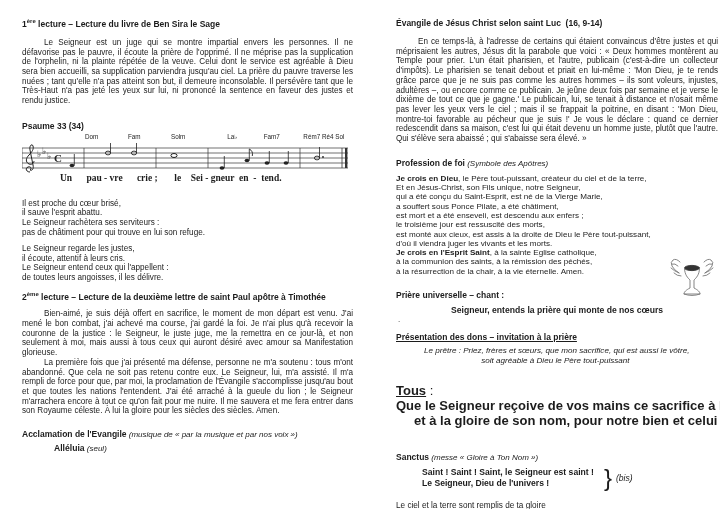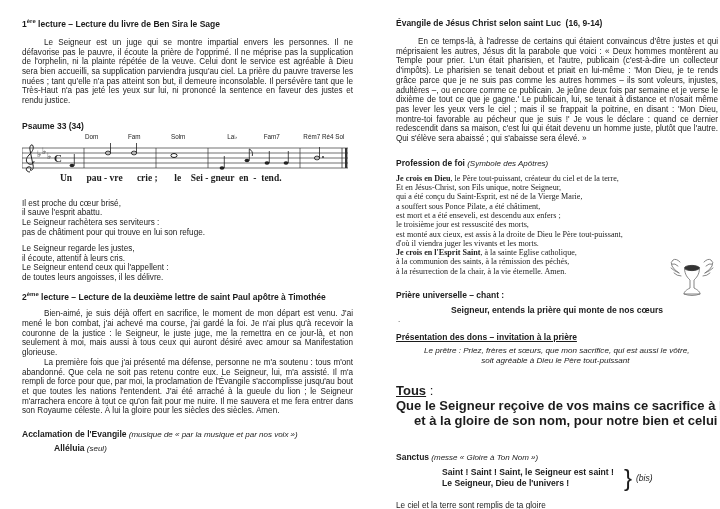--- a/index.html
+++ b/index.html
@@ -14,30 +14,30 @@
   .h-pre{white-space:pre;}
   .note-it{font-weight:normal;font-style:italic;font-size:8px;}
   .body-text{font-size:8.15px;line-height:9.7px;text-align:justify;text-indent:22px;margin:0 0 0 0;}
   .stanza{font-size:8.15px;line-height:9.6px;white-space:pre-line;margin:0 0 7px 0;}
   .music-wrap{position:relative;height:58px;margin-top:2px;}
   .chord{position:absolute;top:0;font-size:6.3px;color:#222;}
   .c0{left:19%}.c1{left:32%}.c2{left:45%}.c3{left:62%}.c4{left:73%}.c5{left:85%}
   .staff-svg{position:absolute;top:8px;left:0;}
   .lyrics{position:absolute;top:40px;left:38px;font-family:"Liberation Serif",serif;
           font-weight:bold;font-size:9.5px;white-space:pre;}
-  .credo{font-size:8.1px;line-height:9.3px;margin-top:6px;font-family:Liberation Serif, serif;}
+  .credo{font-size:8.1px;line-height:9.3px;margin-top:6px;}
   .credo-line b{font-weight:bold;}
   .chant-line{font-weight:bold;font-size:8.6px;margin:5px 0 0 55px;}
   .stray{font-size:8px;margin:1px 0 0 2px;line-height:8px;}
   .h-underline{text-decoration:underline;}
   .pretre{font-style:italic;font-size:8.1px;line-height:9.6px;margin:4px 0 0 28px;white-space:pre;}
   .tous{font-size:13px;margin-top:18px;}
   .tous .lbl{font-weight:bold;text-decoration:underline;}
   .tous .txt{font-weight:bold;white-space:pre;display:inline-block;vertical-align:top;}
-  .sanctus-row{display:flex;align-items:center;margin:4px 0 0 46px;}
+  .sanctus-row{display:flex;align-items:center;margin:4px 0 0 26px;}
   .refrain{font-weight:bold;font-size:8.6px;line-height:11px;white-space:pre;}
   .brace{font-size:24px;font-weight:normal;margin:0 4px 0 10px;line-height:24px;}
   .bis{font-style:italic;font-size:8.6px;}
   .verse-block{font-size:8.2px;line-height:17px;white-space:pre-line;margin-top:7px;}
   .acclam{margin-top:13px;}
   .alleluia{margin:4px 0 0 32px;font-size:8.6px;}
   .alleluia b{font-weight:bold;}
   .alleluia i{font-style:italic;}
   .offering-icon{position:absolute;right:0px;top:252px;}
   .mt14{margin-top:14px;} .mt8{margin-top:8px;}

